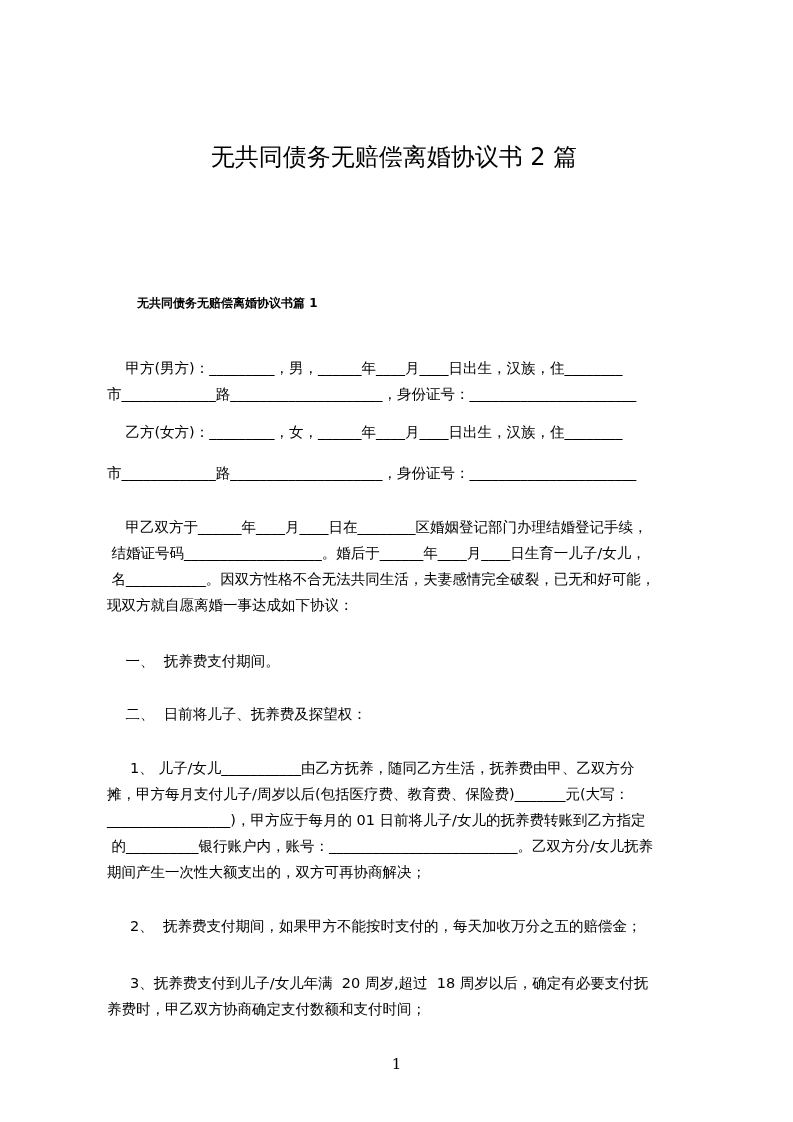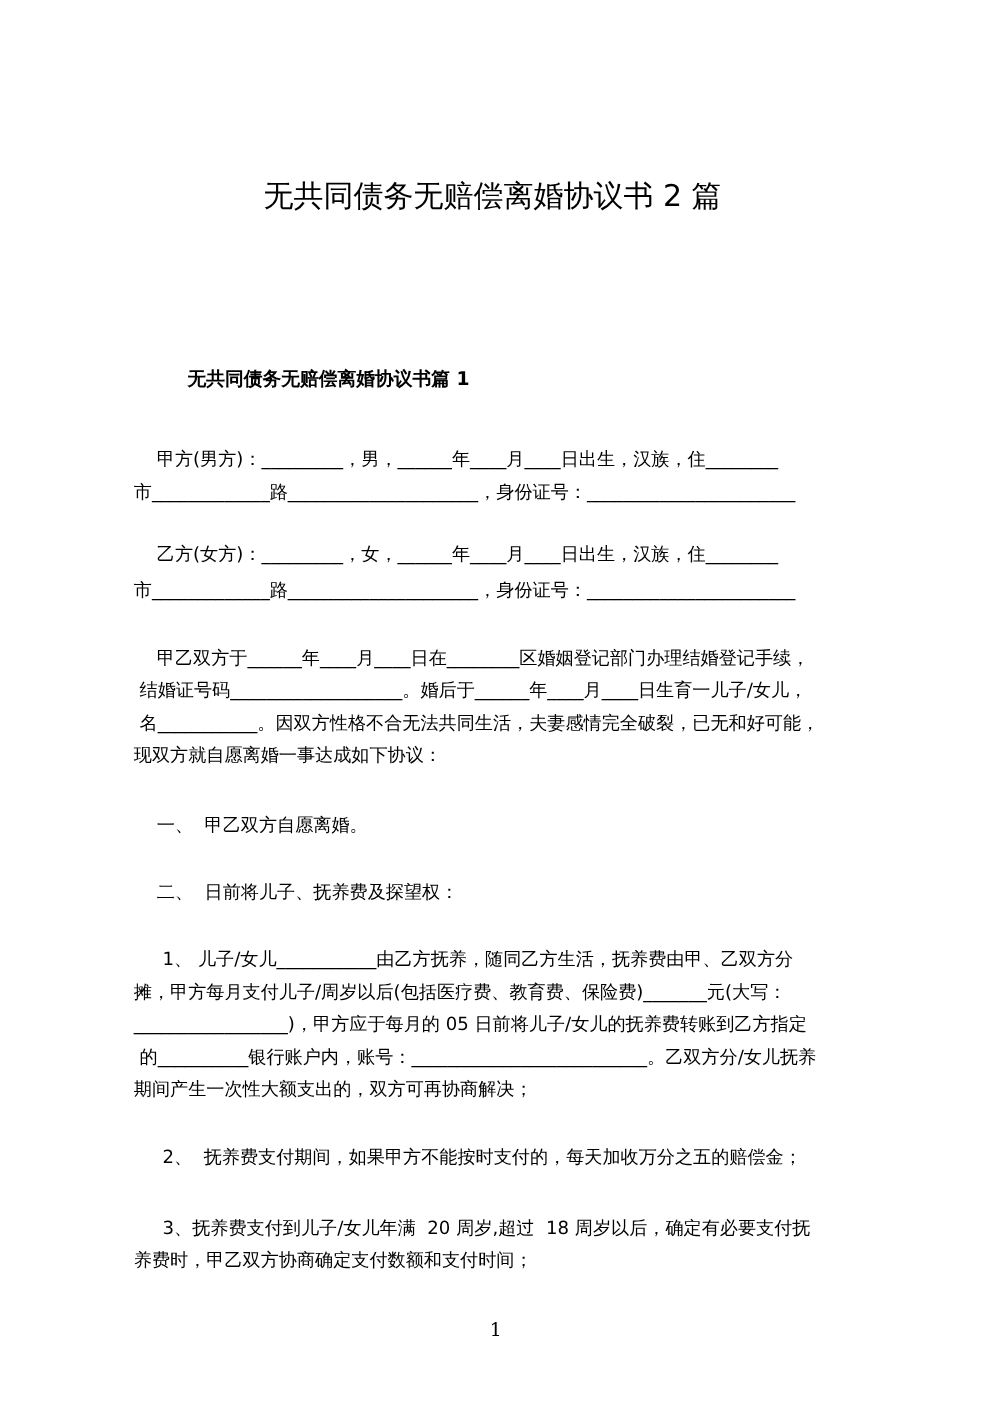--- a/index.html
+++ b/index.html
@@ -1,60 +1,60 @@
 <!DOCTYPE html>
 <html><head>
   <meta charset="utf-8">
   <style>
     html, body { margin: 0; padding: 0; background: #ffffff; }
     body { width: 793px; height: 1122px; position: relative; overflow: hidden;
       font-family: "DejaVu Sans", sans-serif; color: #000; }
     .title { position: absolute; top: 140px; left: 0; width: 788px; text-align: center;
       font-size: 24px; line-height: 34px; letter-spacing: 0px; }
-    .subtitle { position: absolute; top: 292px; left: 137px; font-size: 15px; font-weight: bold; line-height: 22px; margin-left: 13px; }
+    .subtitle { position: absolute; top: 292px; left: 137px; font-size: 12px; font-weight: bold; line-height: 22px; }
     .line { position: absolute; left: 107px; width: 600px; font-size: 14.5px; line-height: 22px; white-space: pre; margin-top: 13px; }
     .page-number { position: absolute; top: 1055px; left: 0; width: 793px; text-align: center;
       font-family: "DejaVu Serif", serif; font-size: 15px; }
   </style>
 </head>
 <body>
 
 <div>
   <div class="title">无共同债务无赔偿离婚协议书 2 篇</div>
   <div class="subtitle">无共同债务无赔偿离婚协议书篇 1</div>
 
   <div>
     <div class="line" style="top:344px">    甲方(男方)：_________，男，______年____月____日出生，汉族，住________</div>
     <div class="line" style="top:370px">市_____________路_____________________，身份证号：_______________________</div>
   </div>
 
   <div>
-    <div class="line" style="top:420px">    乙方(女方)：_________，女，______年____月____日出生，汉族，住________</div>
+    <div class="line" style="top:408px">    乙方(女方)：_________，女，______年____月____日出生，汉族，住________</div>
     <div class="line" style="top:449px">市_____________路_____________________，身份证号：_______________________</div>
   </div>
 
   <div>
     <div class="line" style="top:503px">    甲乙双方于______年____月____日在________区婚姻登记部门办理结婚登记手续，</div>
     <div class="line" style="top:529px"> 结婚证号码___________________。婚后于______年____月____日生育一儿子/女儿，</div>
     <div class="line" style="top:555px"> 名___________。因双方性格不合无法共同生活，夫妻感情完全破裂，已无和好可能，</div>
     <div class="line" style="top:581px">现双方就自愿离婚一事达成如下协议：</div>
   </div>
 
   <div>
-    <div class="line" style="top:637px">    一、  甲乙双方自愿离婚。</div>
+    <div class="line" style="top:637px">    一、  抚养费支付期间。</div>
   </div>
 
   <div>
     <div class="line" style="top:690px">    二、  日前将儿子、抚养费及探望权：</div>
   </div>
 
   <div>
     <div class="line" style="top:744px">     1、 儿子/女儿___________由乙方抚养，随同乙方生活，抚养费由甲、乙双方分</div>
     <div class="line" style="top:770px">摊，甲方每月支付儿子/周岁以后(包括医疗费、教育费、保险费)_______元(大写：</div>
-    <div class="line" style="top:796px">_________________)，甲方应于每月的 05 日前将儿子/女儿的抚养费转账到乙方指定</div>
+    <div class="line" style="top:796px">_________________)，甲方应于每月的 01 日前将儿子/女儿的抚养费转账到乙方指定</div>
     <div class="line" style="top:822px"> 的__________银行账户内，账号：__________________________。乙双方分/女儿抚养</div>
     <div class="line" style="top:848px">期间产生一次性大额支出的，双方可再协商解决；</div>
   </div>
 
   <div>
     <div class="line" style="top:902px">     2、  抚养费支付期间，如果甲方不能按时支付的，每天加收万分之五的赔偿金；</div>
   </div>
 
   <div>
     <div class="line" style="top:959px">     3、抚养费支付到儿子/女儿年满  20 周岁,超过  18 周岁以后，确定有必要支付抚</div>

